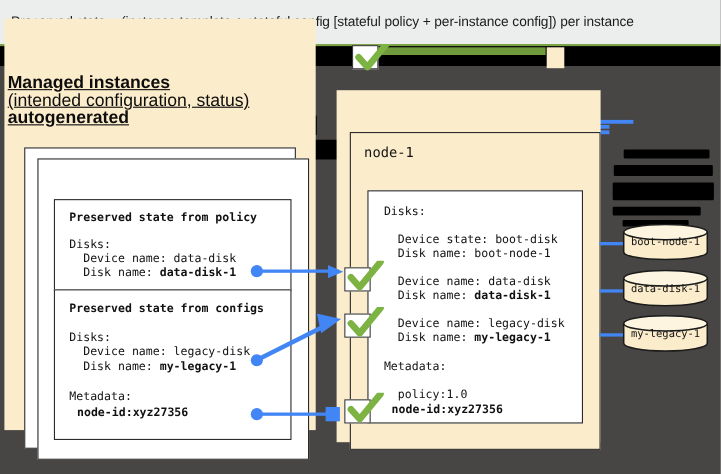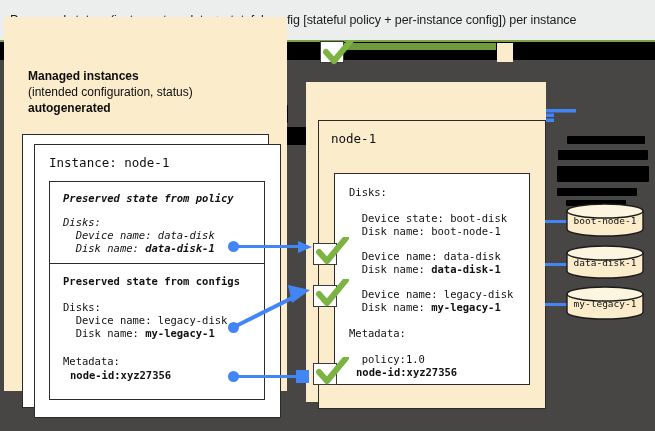--- a/index.html
+++ b/index.html
@@ -59,22 +59,22 @@
 
   
   .blk{position:absolute;background:#000;border-radius:1px;}
 
   
   .left-panel{
     position:absolute;left:4px;top:17px;width:283px;height:374px;
     background:#fbeccb;
   }
   .panel-heading{
-    position:absolute;left:28px;top:68px;width:240px;
-    font-size:12px;line-height:16px;color:#0d0d0d;
+    position:absolute;left:7px;top:68px;width:240px;
+    font-size:16px;line-height:16px;color:#0d0d0d;text-decoration:underline;
   }
   .panel-heading b{font-weight:bold;}
 
   
   .card-back{
     position:absolute;left:22px;top:134px;width:247px;height:274px;
     background:#fff;border:1px solid #2b2b2b;box-sizing:border-box;
   }
   .card-front{
     position:absolute;left:34px;top:144px;width:247px;height:274px;
@@ -171,23 +171,22 @@
   <div class="left-panel"></div>
 
   <div class="panel-heading">
     <b>Managed instances</b><br>
     <span>(intended configuration, status)</span><br>
     <b>autogenerated</b>
   </div>
 
   <div class="card-back"></div>
   <div class="card-front">
-    <div class="instance-title">Instance: node-1</div>
-
-    <div class="sub-box" style="left:14px;top:36px;width:216px;height:84px;font-style:italic;">
+
+    <div class="sub-box" style="left:14px;top:36px;width:216px;height:84px;">
       <div class="mono" style="position:absolute;left:13px;top:9px;font-weight:bold;">Preserved state from policy</div>
       <div class="mono" style="position:absolute;left:13px;top:33px;">Disks:</div>
       <div class="mono" style="position:absolute;left:13px;top:46px;">  Device name: data-disk</div>
       <div class="mono" style="position:absolute;left:13px;top:59px;"><span>  Disk name: </span><b>data-disk-1</b></div>
     </div>
 
     <div class="sub-box" style="left:14px;top:118px;width:216px;height:137px;">
       <div class="mono" style="position:absolute;left:13px;top:10px;font-weight:bold;">Preserved state from configs</div>
       <div class="mono" style="position:absolute;left:13px;top:36px;">Disks:</div>
       <div class="mono" style="position:absolute;left:13px;top:49px;">  Device name: legacy-disk</div>

